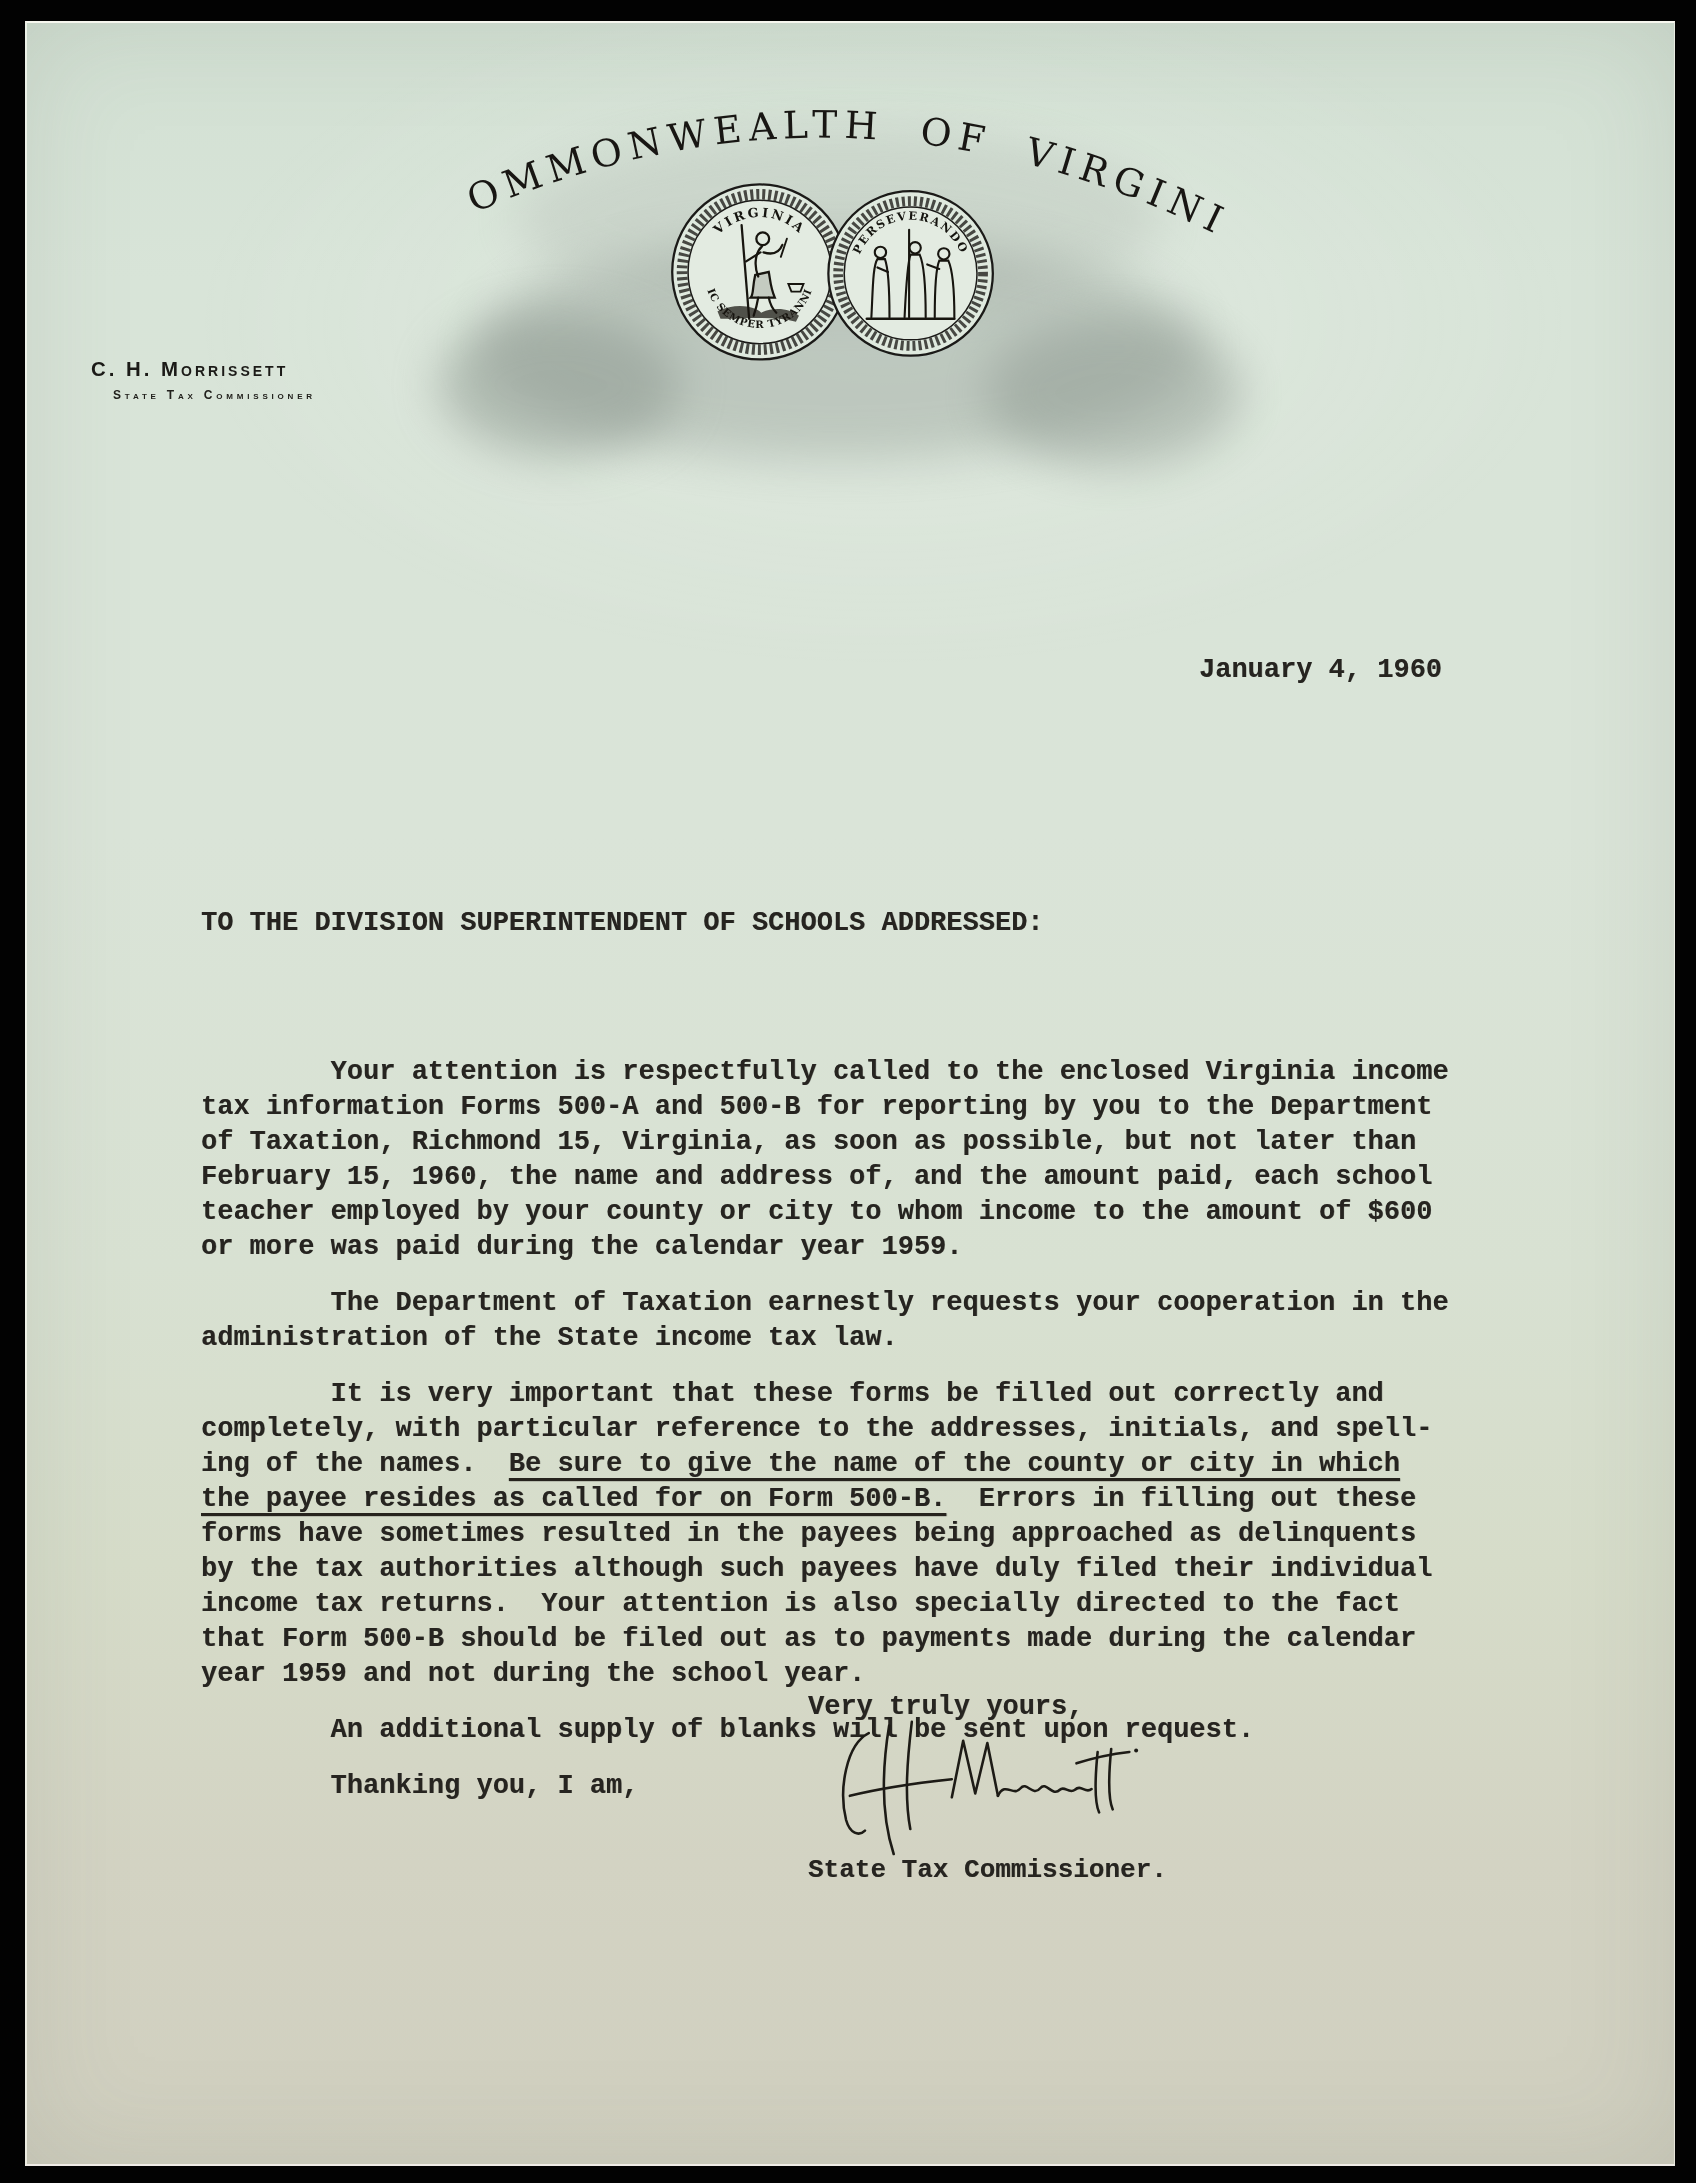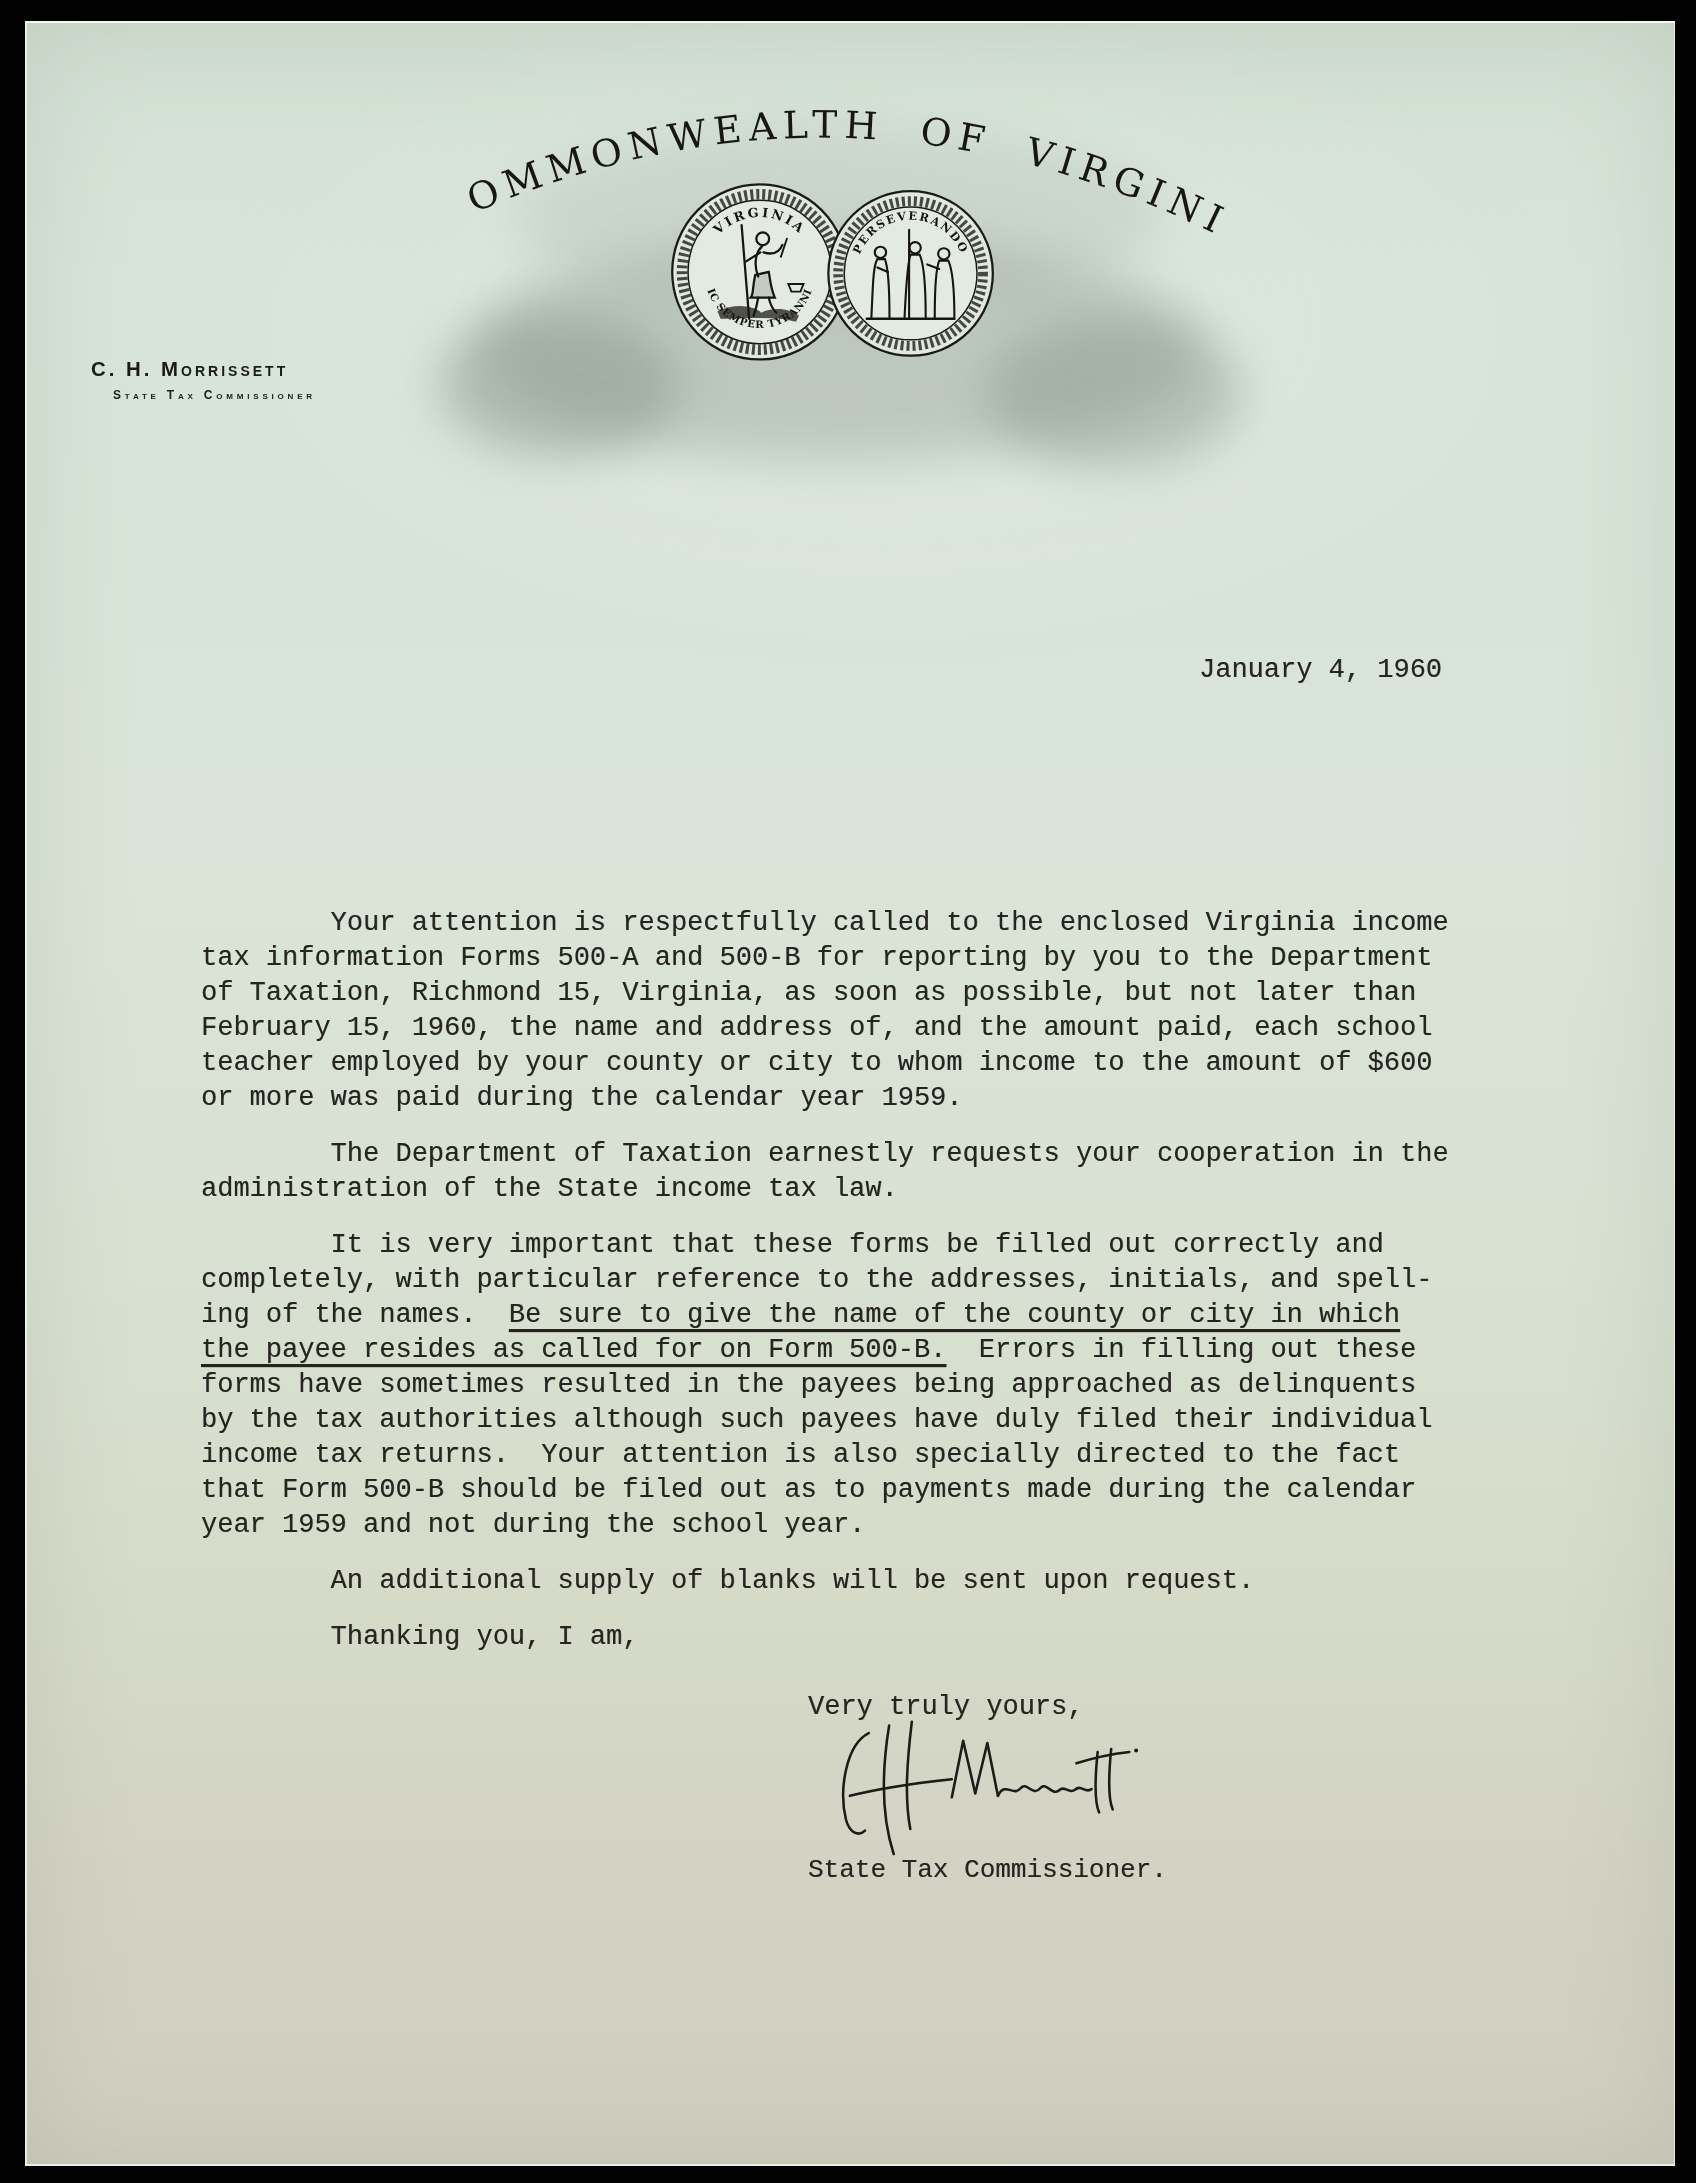--- a/index.html
+++ b/index.html
@@ -39,21 +39,21 @@
     position:absolute;left:0;top:404px;width:1611px;text-align:center;
     font-size:34px;font-weight:700;letter-spacing:3.8px;word-spacing:12px;color:#181714;
   }
   .city{
     position:absolute;left:0;top:492px;width:1608px;text-align:center;
     font-size:24px;font-weight:700;letter-spacing:3px;word-spacing:7.5px;color:#181714;
   }
   
   .mono{
     font-family:"Liberation Mono", monospace;
-    font-weight:400;color:#262420;
+    font-weight:700;color:#262420;
     text-shadow:0.4px 0.4px 0.5px rgba(38,36,32,0.45);
   }
   .date{position:absolute;left:1172px;top:632px;font-size:27px;white-space:pre;}
   .body-block{
     position:absolute;left:174px;top:813px;width:1313px;
     font-size:27px;line-height:35px;white-space:pre;
   }
   .salutation{margin-bottom:44px;}
   .para{margin-bottom:21px;}
   .line{white-space:pre;}
@@ -148,20 +148,21 @@
 
   <div class="official">
     <div class="name">C. H. Morrissett</div>
     <div class="title">State Tax Commissioner</div>
   </div>
 
 
   <div class="date mono">January 4, 1960</div>
 
   <div class="body-block mono">
+    <div class="salutation">TO THE DIVISION SUPERINTENDENT OF SCHOOLS ADDRESSED:</div>
     <div><div class="para"><div class="line"><span>        Your attention is respectfully called to the enclosed Virginia income</span></div><div class="line"><span>tax information Forms 500-A and 500-B for reporting by you to the Department</span></div><div class="line"><span>of Taxation, Richmond 15, Virginia, as soon as possible, but not later than</span></div><div class="line"><span>February 15, 1960, the name and address of, and the amount paid, each school</span></div><div class="line"><span>teacher employed by your county or city to whom income to the amount of $600</span></div><div class="line"><span>or more was paid during the calendar year 1959.</span></div></div><div class="para"><div class="line"><span>        The Department of Taxation earnestly requests your cooperation in the</span></div><div class="line"><span>administration of the State income tax law.</span></div></div><div class="para"><div class="line"><span>        It is very important that these forms be filled out correctly and</span></div><div class="line"><span>completely, with particular reference to the addresses, initials, and spell-</span></div><div class="line"><span>ing of the names.  </span><span class="u">Be sure to give the name of the county or city in which</span></div><div class="line"><span class="u">the payee resides as called for on Form 500-B.</span><span>  Errors in filling out these</span></div><div class="line"><span>forms have sometimes resulted in the payees being approached as delinquents</span></div><div class="line"><span>by the tax authorities although such payees have duly filed their individual</span></div><div class="line"><span>income tax returns.  Your attention is also specially directed to the fact</span></div><div class="line"><span>that Form 500-B should be filed out as to payments made during the calendar</span></div><div class="line"><span>year 1959 and not during the school year.</span></div></div><div class="para"><div class="line"><span>        An additional supply of blanks will be sent upon request.</span></div></div><div class="para"><div class="line"><span>        Thanking you, I am,</span></div></div></div>
   </div>
 
   <div class="closing mono">Very truly yours,</div>
 
   <svg class="signature-svg" width="355" height="174" viewBox="0 0 470 230">
     <g stroke="#1d1b16" stroke-width="3.4" fill="none" stroke-linecap="round" stroke-linejoin="round">
       <path d="M 95,45 C 65,60 55,120 65,160 C 70,178 82,182 90,174"></path>
       <path d="M 122,35 C 113,90 110,150 128,205"></path>
       <path d="M 152,30 C 146,80 142,130 150,172"></path>

